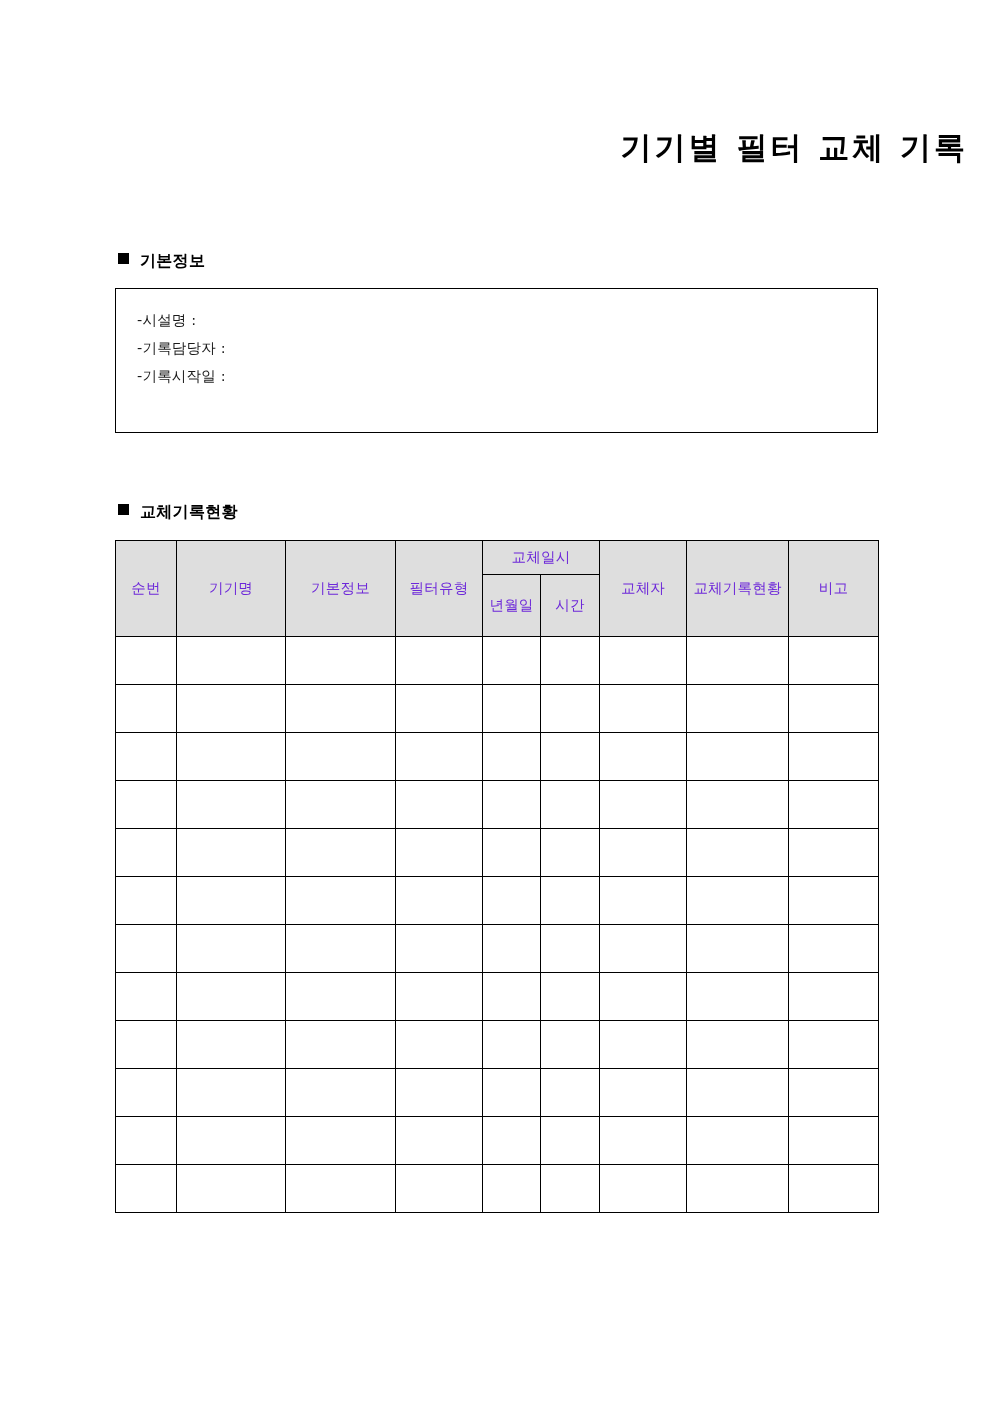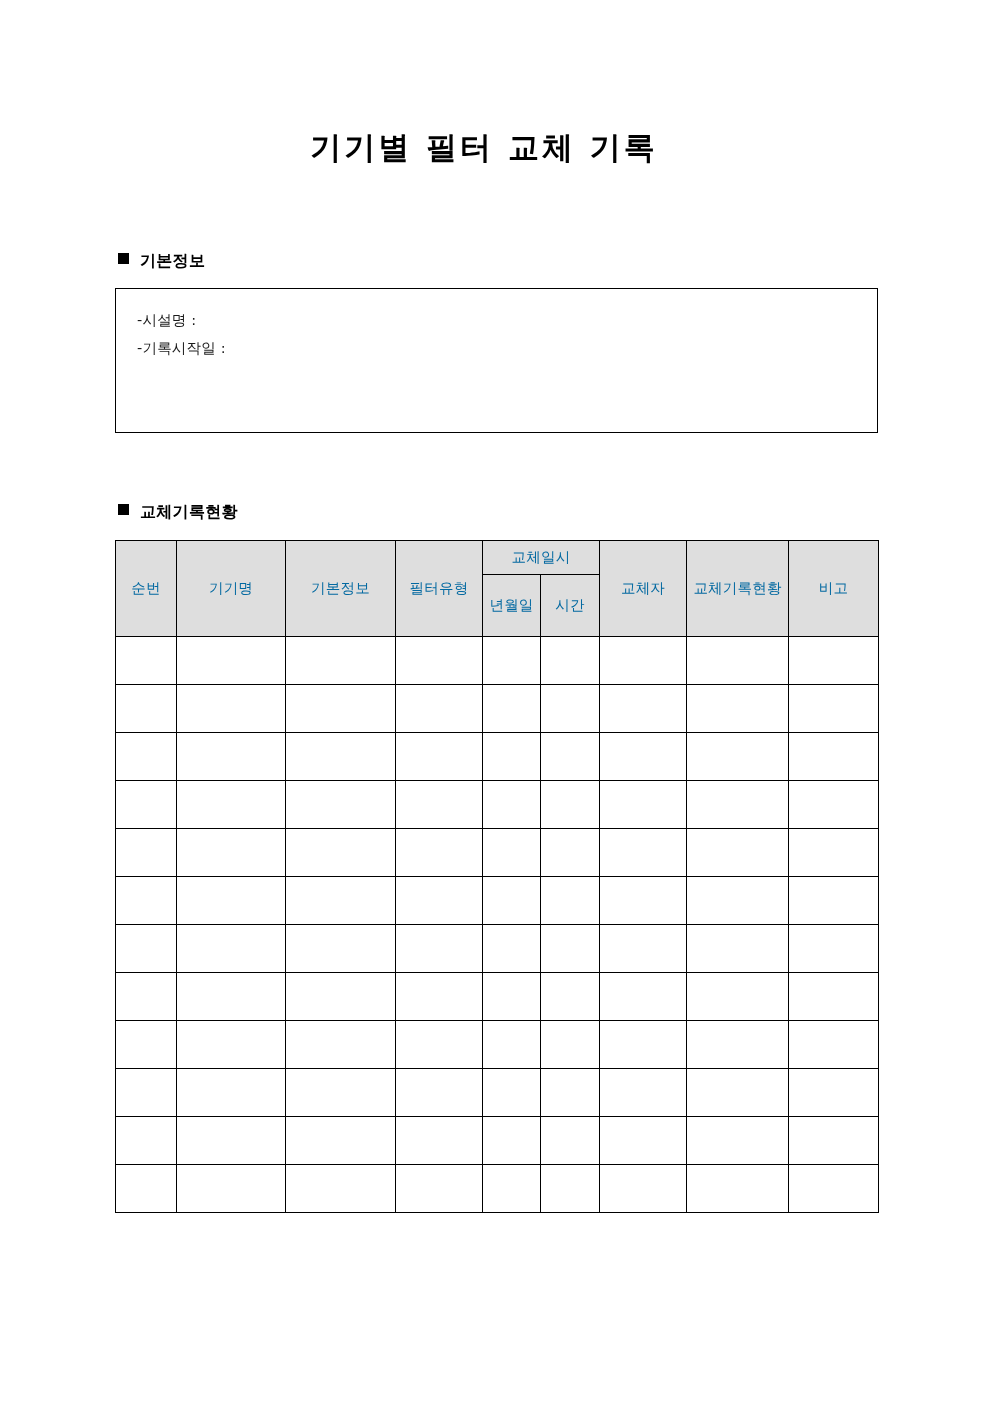--- a/index.html
+++ b/index.html
@@ -23,21 +23,21 @@
     height: 1403px;
     box-sizing: border-box;
   }
 
   
   .doc-title {
     position: absolute;
     left: 0;
     top: 129px;
     width: 968px;
-    text-align: center;
+    text-align: right;
     font-size: 31px;
     font-weight: bold;
     letter-spacing: 3px;
     line-height: 1.2;
     white-space: pre;
   }
 
   
   .section-heading {
     position: absolute;
@@ -92,21 +92,21 @@
     border: 1px solid #000000;
     padding: 0;
     margin: 0;
   }
   .record-table th {
     background: #dedede;
     font-size: 14.5px;
     font-weight: normal;
     vertical-align: middle;
     line-height: 1.45;
-    color: #0369a1;
+    color: #6d28d9;
     letter-spacing: 0.2px;
   }
   .record-table td {
     height: 47px;
     background: #ffffff;
   }
   th.h-tall { height: 94px; }
   th.h-top  { height: 33px; }
   th.h-sub  { height: 61px; margin-left: 40px; }
 
@@ -128,20 +128,21 @@
 
   <div class="doc-title">기기별 필터 교체 기록</div>
 
   <div class="section-heading" id="heading-basic-info">
     <span class="bullet"></span>
     <span>기본정보</span>
   </div>
 
   <div class="info-box">
     <div class="info-line">-시설명 :</div>
+    <div class="info-line">-기록담당자 :</div>
     <div class="info-line">-기록시작일 :</div>
   </div>
 
   <div class="section-heading" id="heading-record-status">
     <span class="bullet"></span>
     <span>교체기록현황</span>
   </div>
 
   <table class="record-table">
     <colgroup>

